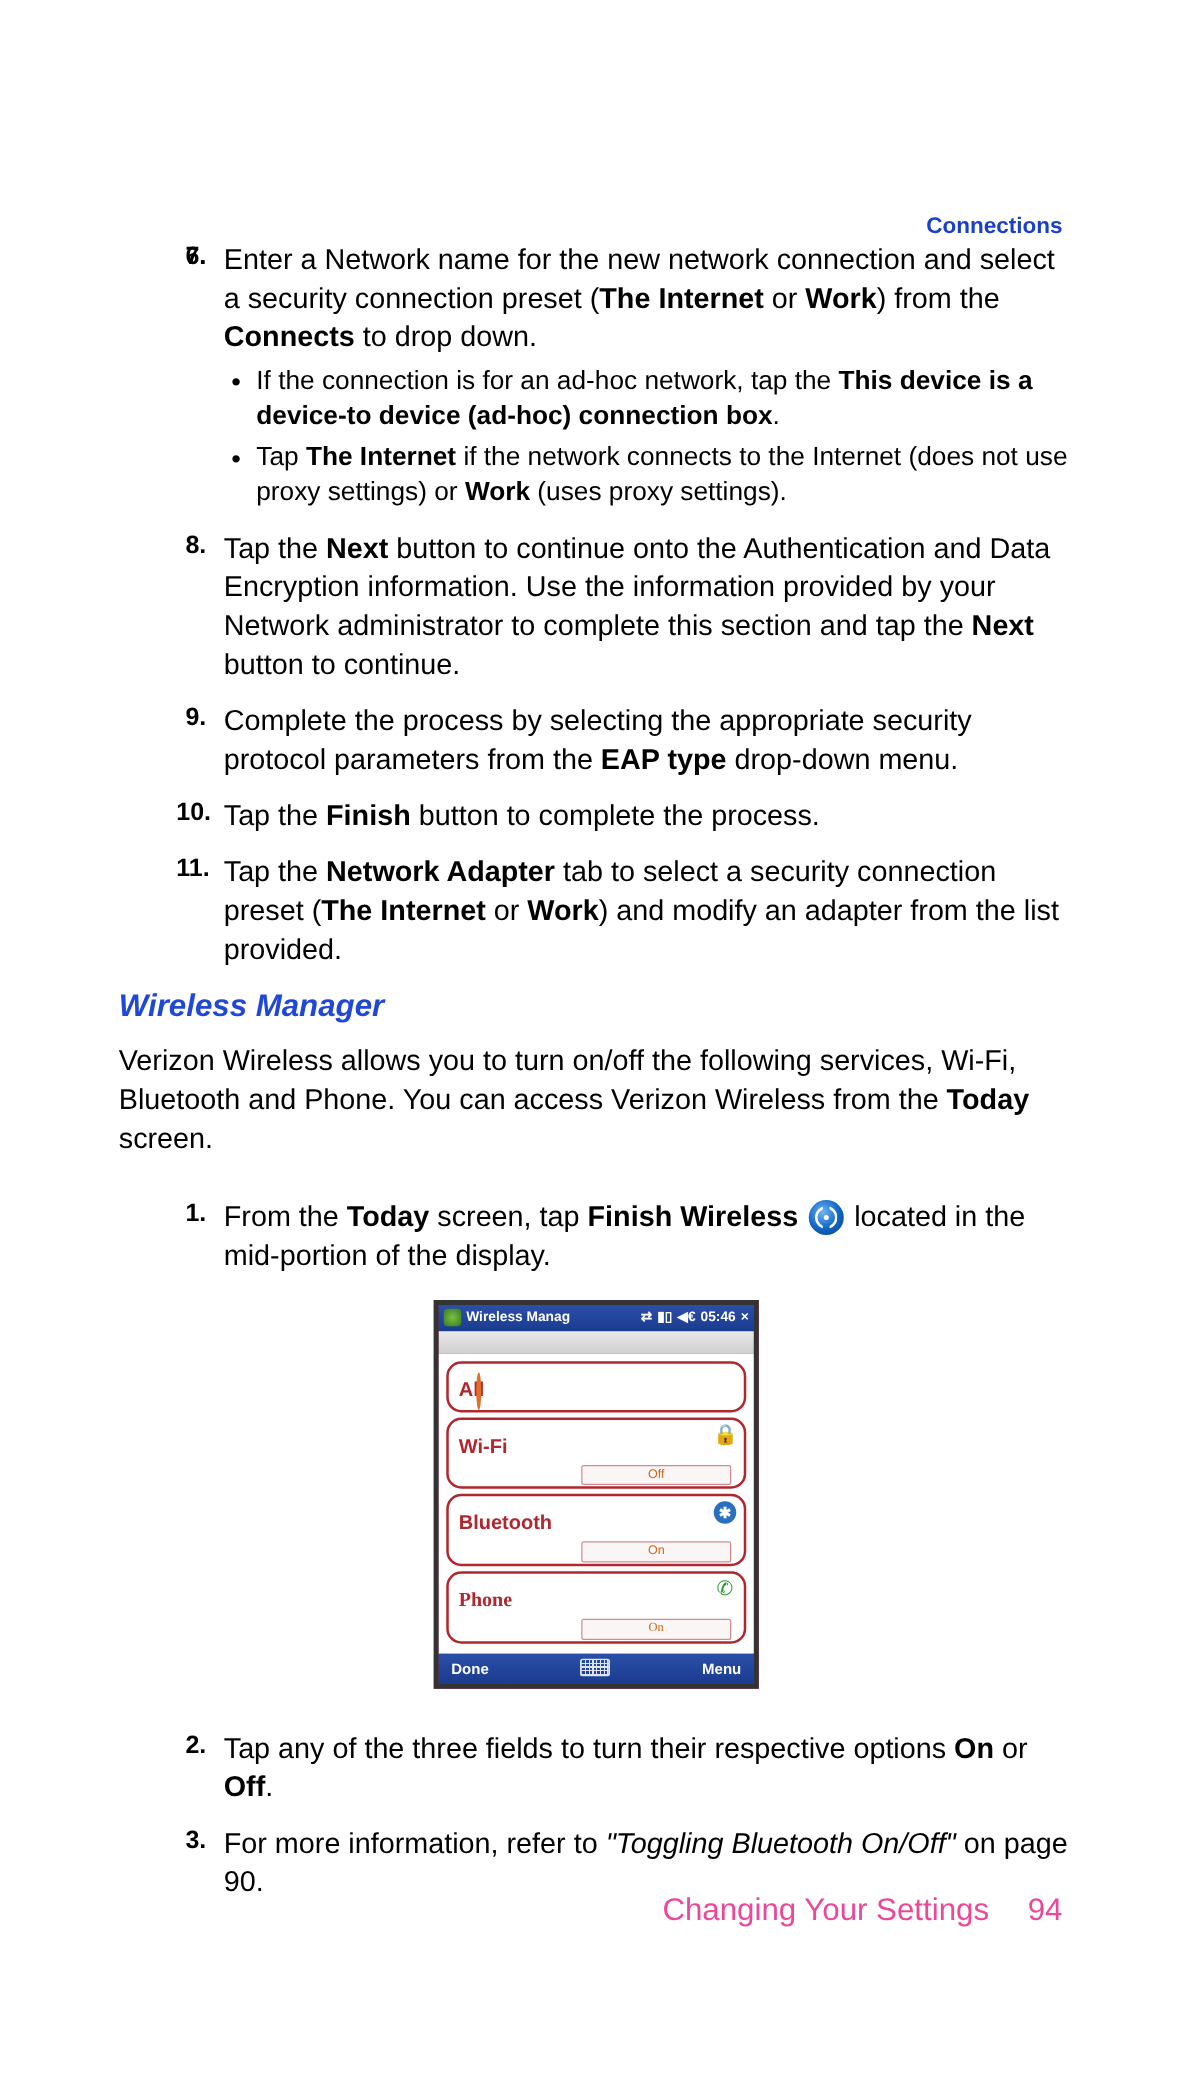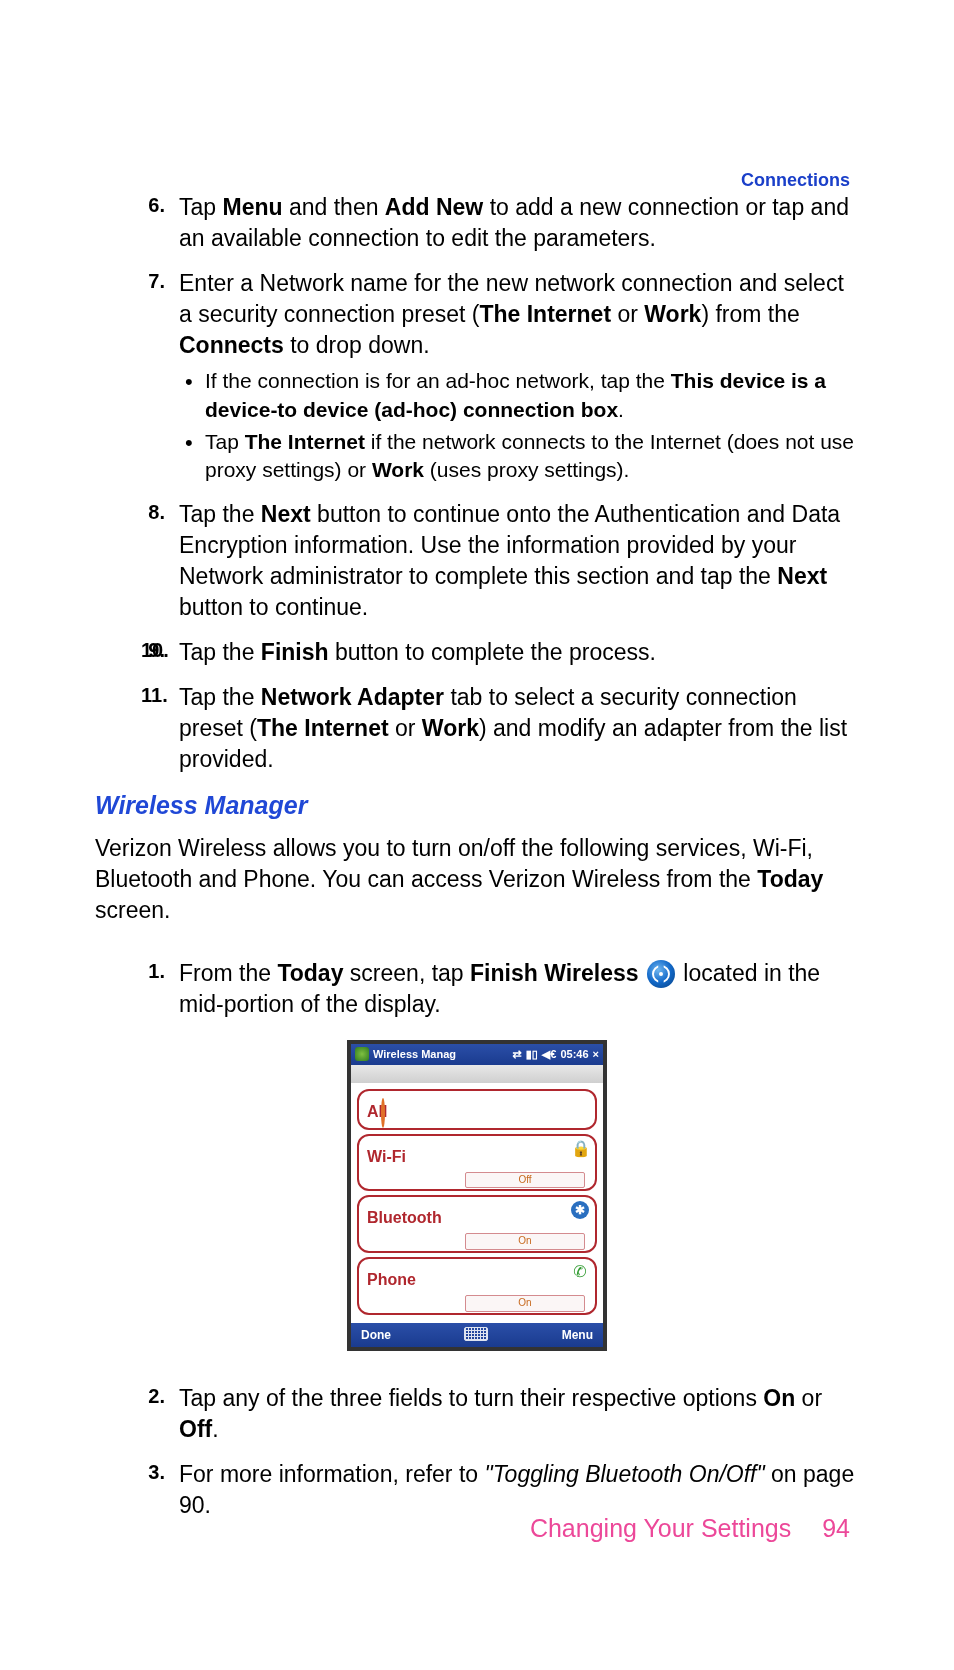--- a/index.html
+++ b/index.html
@@ -178,27 +178,27 @@
   }
   .footer .pgnum { margin-left: 24px; }
   em { font-style: italic; }
 </style>
 </head>
 <body>
 
 <div class="header-label">Connections</div>
 
 <ol class="main" id="steps-a">
-    <li><span class="num">6.</span><span>Tap <b>Menu</b> and then <b>Add New</b> to add a new connection or tap and an available connection to edit the parameters.</span></li>
+    <li><span class="num">6.</span></li>
     <li><span class="num">7.</span><span>Enter a Network name for the new network connection and select a security connection preset (<b>The Internet</b> or <b>Work</b>) from the <b>Connects</b> to drop down.</span><ul class="sub">
         <li>If the connection is for an ad-hoc network, tap the <b>This device is a device-to device (ad-hoc) connection box</b>.</li>
         <li>Tap <b>The Internet</b> if the network connects to the Internet (does not use proxy settings) or <b>Work</b> (uses proxy settings).</li>
       </ul></li>
     <li><span class="num">8.</span><span>Tap the <b>Next</b> button to continue onto the Authentication and Data Encryption information. Use the information provided by your Network administrator to complete this section and tap the <b>Next</b> button to continue.</span></li>
-    <li><span class="num">9.</span></li>
+    <li><span class="num">9.</span><span>Complete the process by selecting the appropriate security protocol parameters from the <b>EAP type</b> drop-down menu.</span></li>
     <li><span class="num">10.</span><span>Tap the <b>Finish</b> button to complete the process.</span></li>
     <li><span class="num">11.</span><span>Tap the <b>Network Adapter</b> tab to select a security connection preset (<b>The Internet</b> or <b>Work</b>) and modify an adapter from the list provided.</span></li>
   </ol>
 
 <div class="section-heading">Wireless Manager</div>
 
 <p class="intro">Verizon Wireless allows you to turn on/off the following services, Wi-Fi, Bluetooth and Phone. You can access Verizon Wireless from the <b>Today</b> screen.</p>
 
 <ol class="main" id="steps-b">
     <li><span class="num">1.</span><span>From the <b>Today</b> screen, tap <b>Finish Wireless</b> <span class="wireless-icon"></span> located in the mid-portion of the display.</span></li>
@@ -225,21 +225,21 @@
     <div class="row" style="padding-bottom:1px;">
       <span class="row-label">Wi-Fi</span>
       <span class="row-icon wifi-row-icon">🔒</span>
       <div class="sub-capsule">Off</div>
     </div>
     <div class="row" style="padding-bottom:1px;">
       <span class="row-label">Bluetooth</span>
       <span class="row-icon bt-icon">✱</span>
       <div class="sub-capsule">On</div>
     </div>
-    <div class="row" style="padding-bottom:1px;">
+    <div class="row" style="padding-bottom:1px;font-family:Liberation Serif, serif;">
       <span class="row-label">Phone</span>
       <span class="row-icon phone-icon">✆</span>
       <div class="sub-capsule">On</div>
     </div>
   </div>
   <div class="bottombar">
     <span>Done</span>
     <span class="kbd-icon"></span>
     <span>Menu</span>
   </div>

